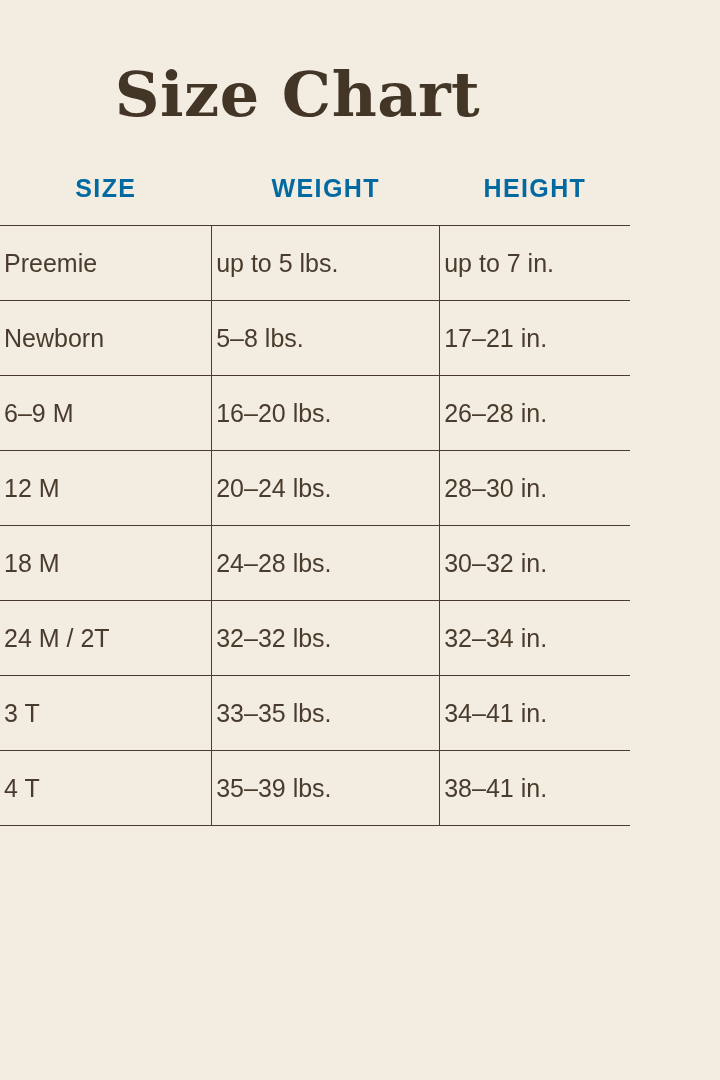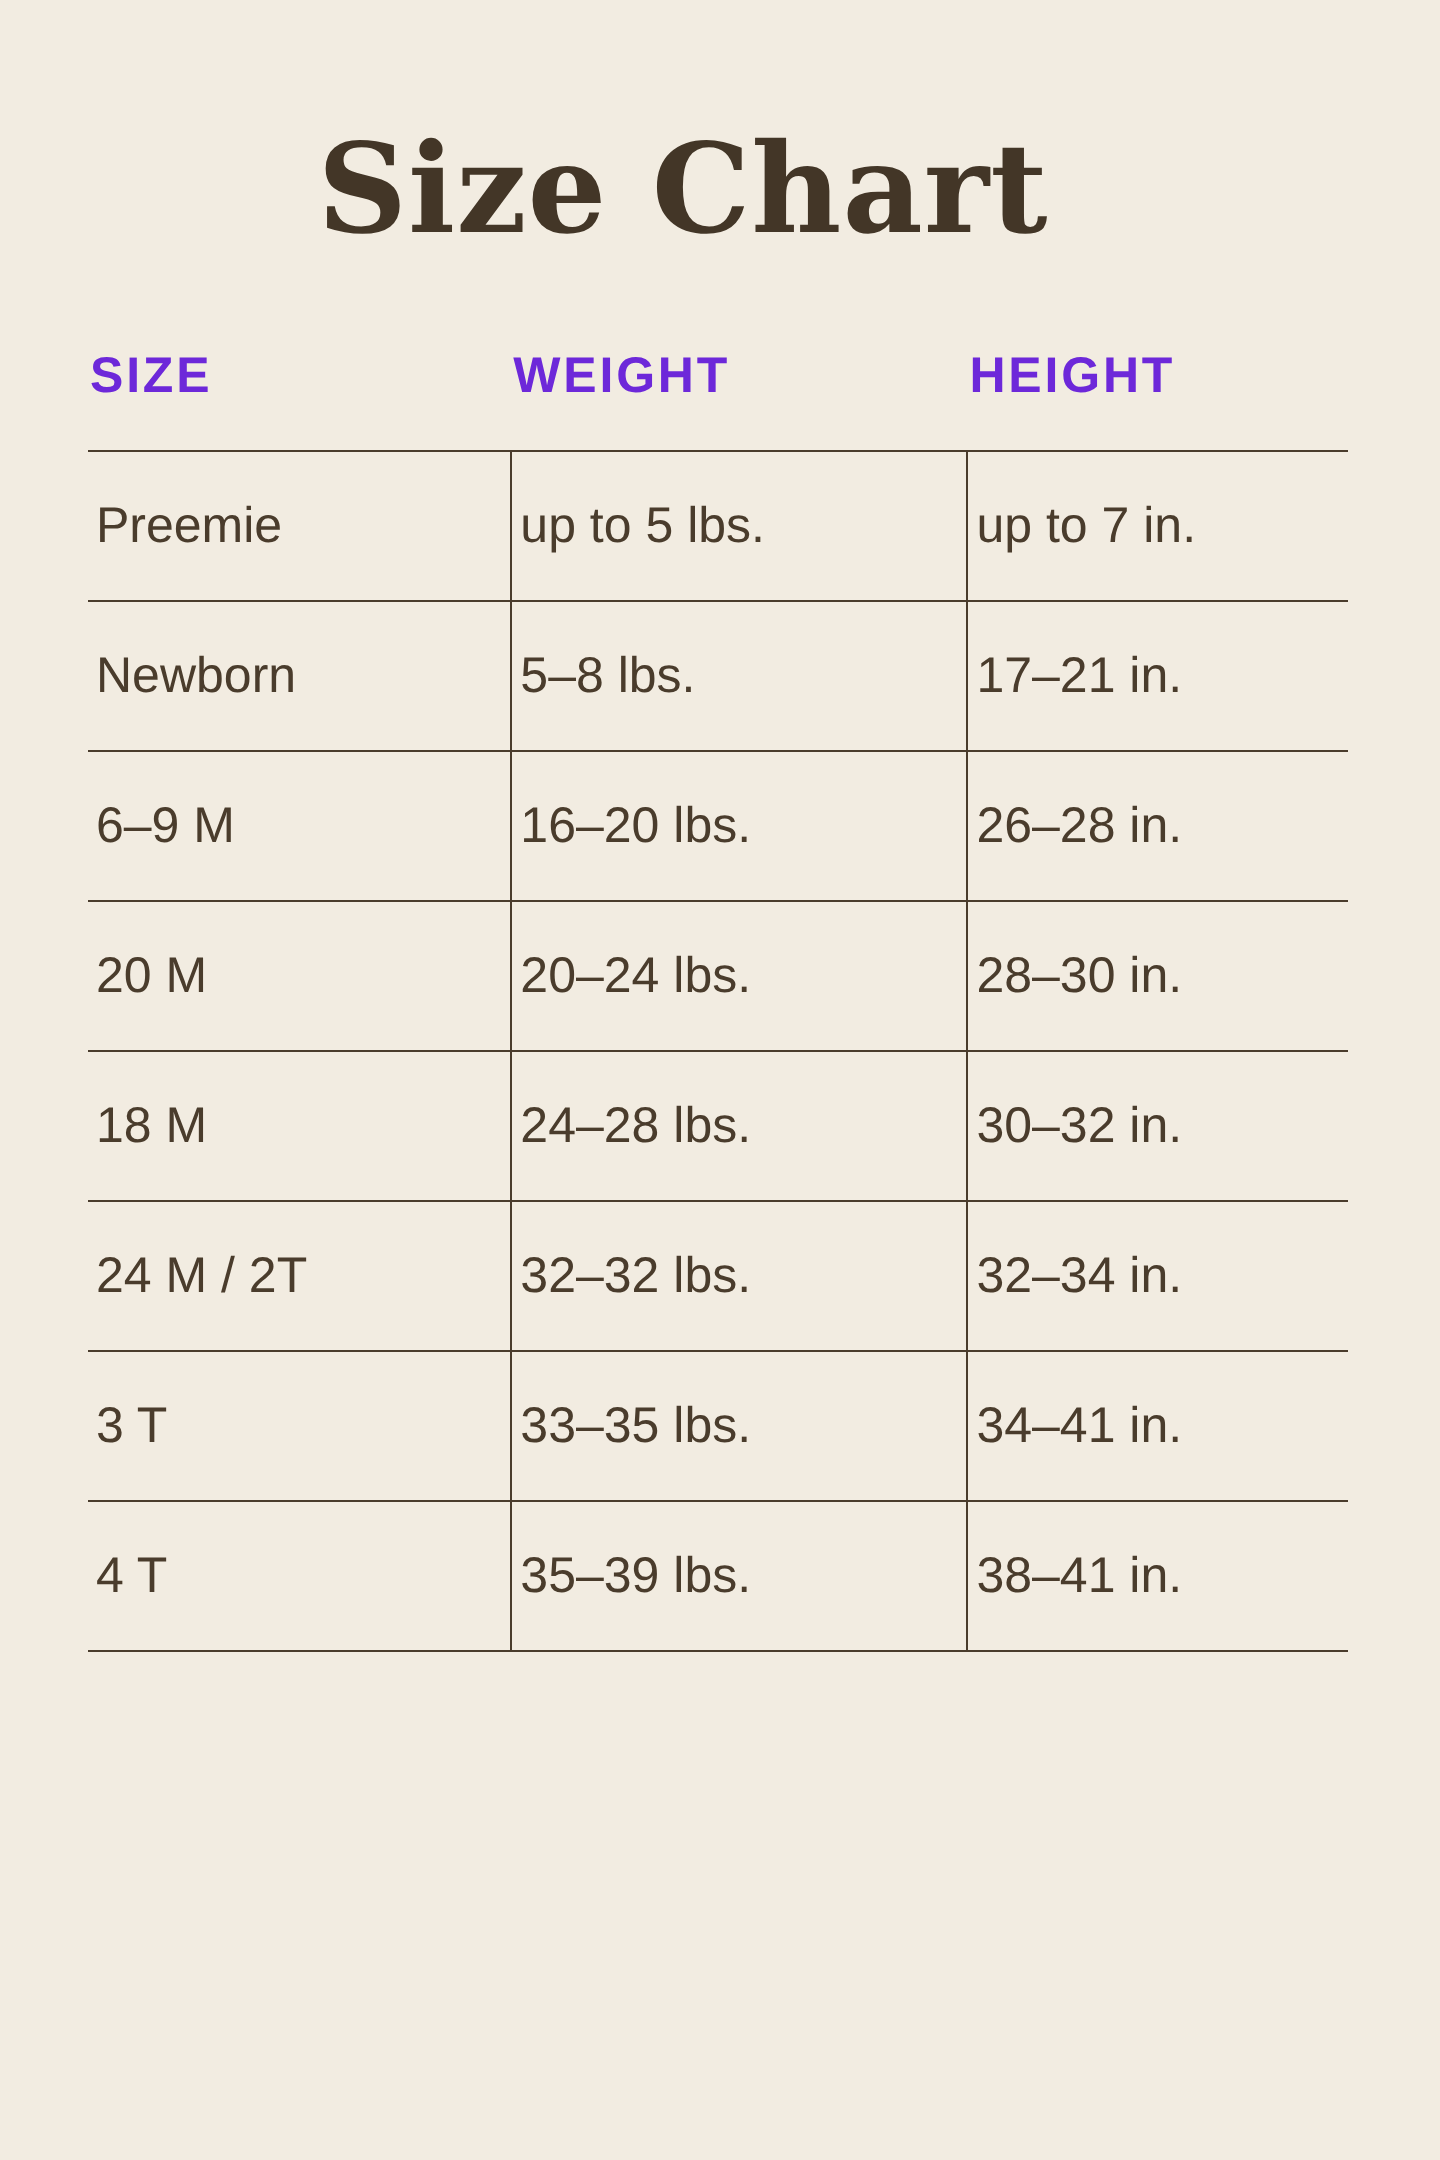--- a/index.html
+++ b/index.html
@@ -12,21 +12,20 @@
     background: #f2ece1;
     font-family: "Liberation Sans", sans-serif;
     color: #3d3228;
     overflow: hidden;
   }
   .page {
     width: 595px;
     height: 1080px;
     position: relative;
     box-sizing: border-box;
-    margin-left: 44px;
   }
   .title {
     text-align: center;
     font-family: "DejaVu Serif", serif;
     font-weight: 700;
     font-size: 62px;
     letter-spacing: 0.5px;
     color: #433627;
     margin: 0;
     padding-top: 62px;
@@ -44,23 +43,23 @@
   }
   table.size-chart col.c1 { width: 33.6%; }
   table.size-chart col.c2 { width: 36.2%; }
   table.size-chart col.c3 { width: 30.2%; }
 
   table.size-chart thead th {
     font-family: "Liberation Sans", sans-serif;
     font-weight: 700;
     font-size: 25px;
     letter-spacing: 1.4px;
-    color: #6d28d9;
+    color: #0369a1;
     padding-bottom: 22px;
-    text-align: left;
+    text-align: center;
     border: none;
   }
   table.size-chart tbody td {
     font-family: "Liberation Sans", sans-serif;
     font-weight: 400;
     font-size: 25px;
     color: #4a3c2c;
     text-align: left;
     height: 75px;
     border-top: 1.6px solid #4a3c2c;
@@ -110,21 +109,21 @@
           <td class="col-size">Newborn</td>
           <td class="col-weight">5–8 lbs.</td>
           <td class="col-height">17–21 in.</td>
         </tr>
         <tr>
           <td class="col-size">6–9 M</td>
           <td class="col-weight">16–20 lbs.</td>
           <td class="col-height">26–28 in.</td>
         </tr>
         <tr>
-          <td class="col-size">20 M</td>
+          <td class="col-size">12 M</td>
           <td class="col-weight">20–24 lbs.</td>
           <td class="col-height">28–30 in.</td>
         </tr>
         <tr>
           <td class="col-size">18 M</td>
           <td class="col-weight">24–28 lbs.</td>
           <td class="col-height">30–32 in.</td>
         </tr>
         <tr>
           <td class="col-size">24 M / 2T</td>

